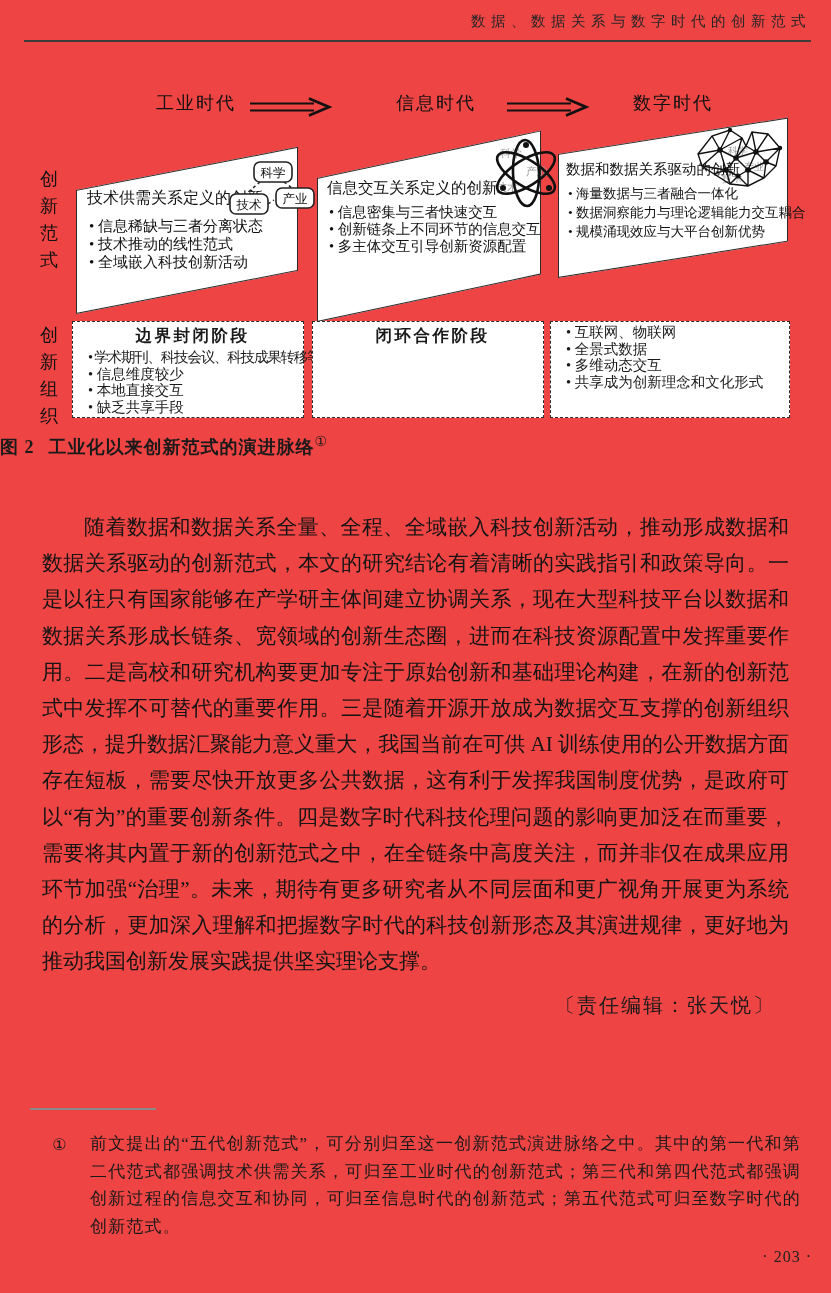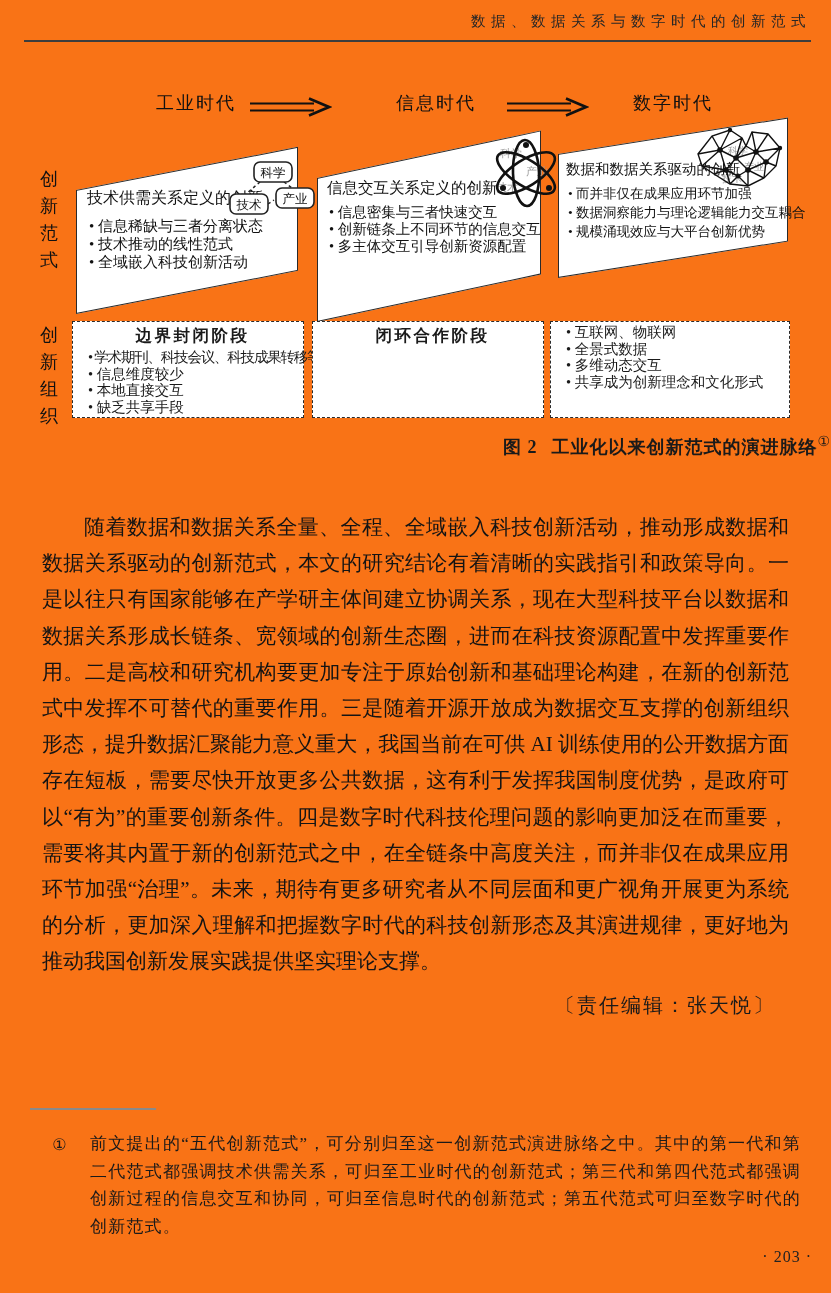--- a/index.html
+++ b/index.html
@@ -1,36 +1,36 @@
 <!DOCTYPE html>
 <html><head>
 <meta charset="utf-8">
 <style>
   html,body{margin:0;padding:0;background:#e8e8e8;}
   .page{
-    position:relative;width:831px;height:1293px;margin:0 auto;background:#f97316;
+    position:relative;width:831px;height:1293px;margin:0 auto;background:#ef4444;
     font-family:"Liberation Serif","DejaVu Serif",serif;color:#1a1a1a;overflow:hidden;
   }
   
   .hdr-title{position:absolute;top:12px;right:20px;font-size:14.5px;letter-spacing:5.5px;color:#262626;}
   .hdr-rule{position:absolute;top:40px;left:24px;width:787px;border-top:2px solid #3d3d3d;}
   
   .era{position:absolute;top:91px;font-size:18px;letter-spacing:2px;color:#111;}
   .era-arrow{position:absolute;top:97px;}
   .vlabel{position:absolute;width:20px;font-size:18px;line-height:27px;word-break:break-all;color:#111;text-align:center;}
   .panel-frame{position:absolute;border:1.5px solid #2a2a2a;background:#fff;transform-origin:top left;}
   .panel-title{position:absolute;white-space:nowrap;color:#111;}
   .panel-bullets{position:absolute;margin:0;padding:0;list-style:none;white-space:nowrap;color:#111;}
   .panel-bullets li::before{content:"• ";}
   .fig-icon{position:absolute;z-index:3;}
   .org-box{position:absolute;border:1.6px dashed #2a2a2a;background:#fff;box-sizing:border-box;padding-left:9px;}
   .org-title{text-align:center;font-weight:bold;font-size:16.5px;letter-spacing:2.5px;margin-top:3px;}
   .org-bullets{margin:2px 0 0 6px;padding:0;list-style:none;font-size:14.5px;line-height:16.6px;white-space:nowrap;}
   .org-bullets li::before{content:"• ";}
-  .caption{position:absolute;top:433px;left:0;width:100%;text-align:right;font-weight:bold;font-size:18px;letter-spacing:1px;}
+  .caption{position:absolute;top:433px;left:0;width:100%;text-align:left;font-weight:bold;font-size:18px;letter-spacing:1px;}
   .cap-prefix{margin-right:14px;}
   .cap-ref{font-weight:normal;font-size:14px;}
   
   .textblock{position:absolute;left:30px;width:771px;top:497px;}
   .body-para{margin:12px;font-size:21px;line-height:36.2px;text-align:justify;text-indent:2em;color:#141414;}
   .editor{margin:6px 0 0 0;text-align:right;padding-right:26px;font-size:20px;letter-spacing:2px;}
   
   .footnote-area{position:absolute;left:30px;width:771px;top:1108px;}
   .fn-rule{width:126px;border-top:2px solid #8a8a8a;}
   .fn{display:flex;margin-top:20px;font-size:17px;line-height:27.5px;letter-spacing:1.2px;}
@@ -77,21 +77,21 @@
 
     <div class="panel-title" style="left:327px;top:178px;font-size:15.5px">信息交互关系定义的创新</div>
     <ul class="panel-bullets" style="left:329px;top:204px;font-size:14.5px;line-height:17px">
       <li>信息密集与三者快速交互</li>
       <li>创新链条上不同环节的信息交互</li>
       <li>多主体交互引导创新资源配置</li>
     </ul>
 
     <div class="panel-title" style="left:566px;top:160px;font-size:14.5px">数据和数据关系驱动的创新</div>
     <ul class="panel-bullets" style="left:568px;top:184px;font-size:13.5px;line-height:19px">
-      <li>而并非仅在成果应用环节加强</li>
+      <li>海量数据与三者融合一体化</li>
       <li>数据洞察能力与理论逻辑能力交互耦合</li>
       <li>规模涌现效应与大平台创新优势</li>
     </ul>
 
     <svg class="fig-icon" style="left:228px;top:160px" width="88" height="64" viewBox="0 0 88 64">
       <path d="M32 22 L18 34 M56 22 L64 28 M40 44 L46 40" stroke="#222" stroke-width="1.4" stroke-dasharray="3 3" fill="none"></path>
       <rect x="26" y="2" width="38" height="20" rx="6" fill="#fff" stroke="#222" stroke-width="1.6"></rect>
       <rect x="2" y="34" width="38" height="20" rx="6" fill="#fff" stroke="#222" stroke-width="1.6"></rect>
       <rect x="48" y="28" width="38" height="20" rx="6" fill="#fff" stroke="#222" stroke-width="1.6"></rect>
       <text x="45" y="17" font-size="12.5" text-anchor="middle" fill="#111">科学</text>

